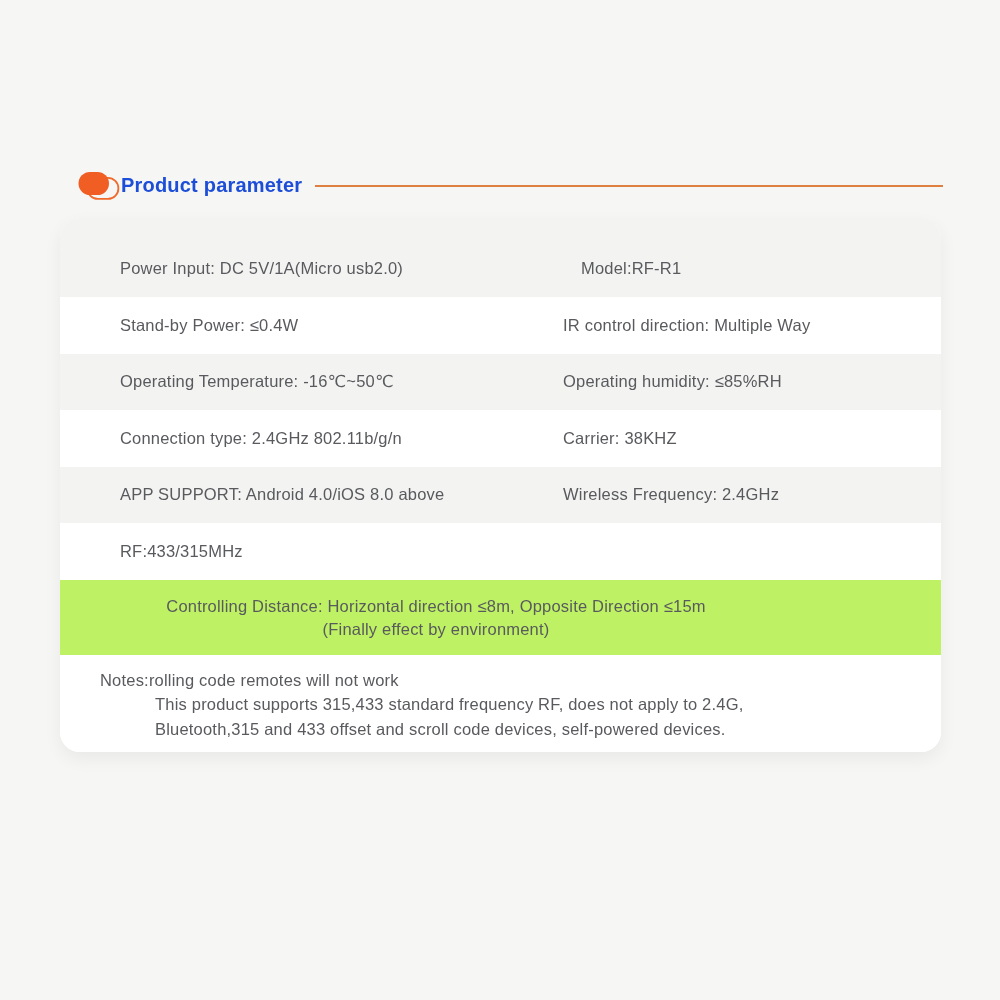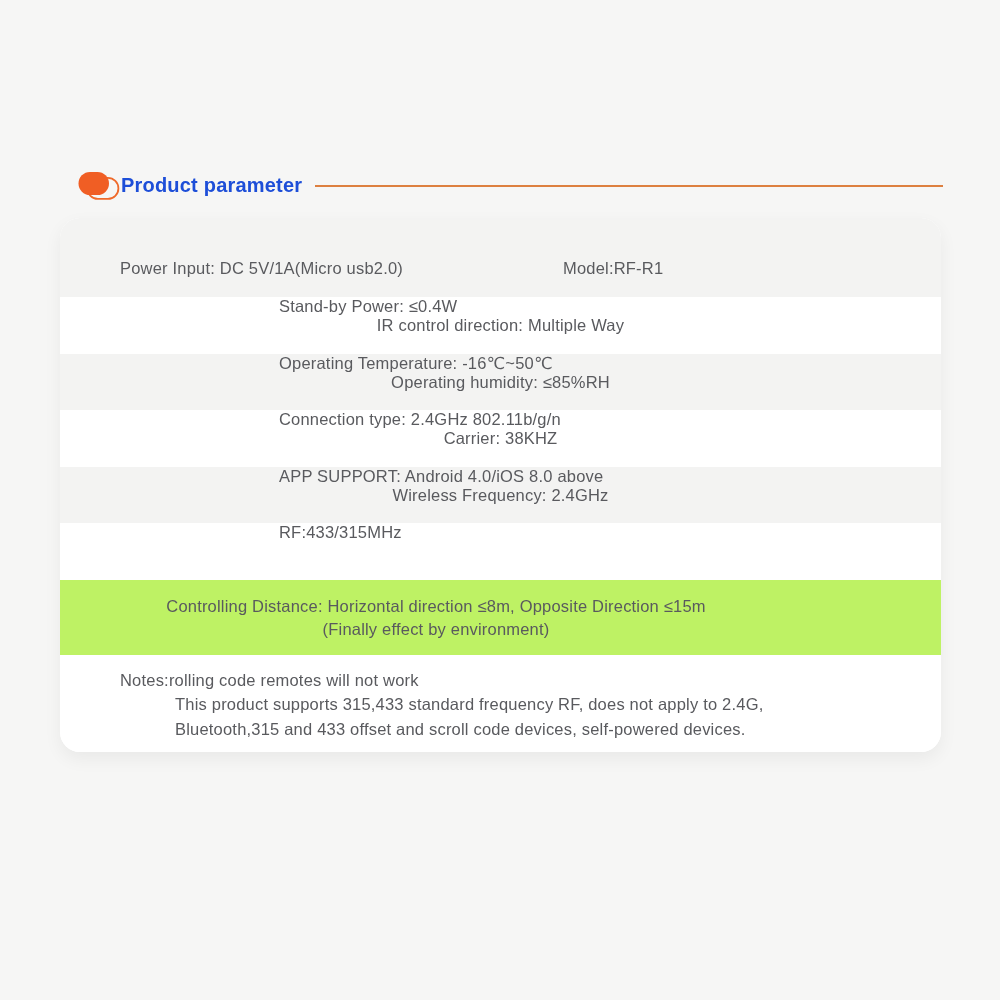--- a/index.html
+++ b/index.html
@@ -28,34 +28,34 @@
     background:#ffffff;border-radius:20px;overflow:hidden;
     box-shadow:0 7px 18px rgba(0,0,0,.055);
     display:flex;flex-direction:column;
     color:#595a5e;font-size:16.5px;letter-spacing:.2px;
   }
   .row{
     display:flex;align-items:center;
     padding:0 60px;box-sizing:border-box;flex:0 0 auto;
   }
   .row.gray{background:#f3f3f2;}
-  .row.r1{height:79px;padding-top:21px;}
-  .row.std{height:56.5px;flex-direction:column;}
+  .row.r1{height:79px;padding-top:21px;gap:18px;}
+  .row.std{height:56.5px;}
   .cell-left{width:443px;flex:0 0 auto;}
   .cell-right{flex:1;}
   
   .row-distance{
     display:block;height:75px;padding:15px 60px 0;box-sizing:border-box;
     background:#bef264;flex:0 0 auto;
   }
   .distance-inner{width:632px;text-align:center;line-height:23.5px;}
   
   .row-notes{
     display:block;flex:1 1 auto;background:#ffffff;
-    padding:13px 60px 0;box-sizing:border-box;line-height:24.5px;
+    padding:13px 40px 0;box-sizing:border-box;line-height:24.5px;
   }
   .notes-cont{padding-left:55px;}
 </style>
 </head>
 <body>
 
 <div class="header">
   <svg class="badge" viewBox="0 0 42 30" xmlns="http://www.w3.org/2000/svg">
     <rect x="9.4" y="7.9" width="31" height="21" rx="10.5" fill="none" stroke="#ef6a2b" stroke-width="1.8"></rect>
     <rect x="0.5" y="2" width="30.5" height="23" rx="11.5" fill="#f05e24"></rect>

